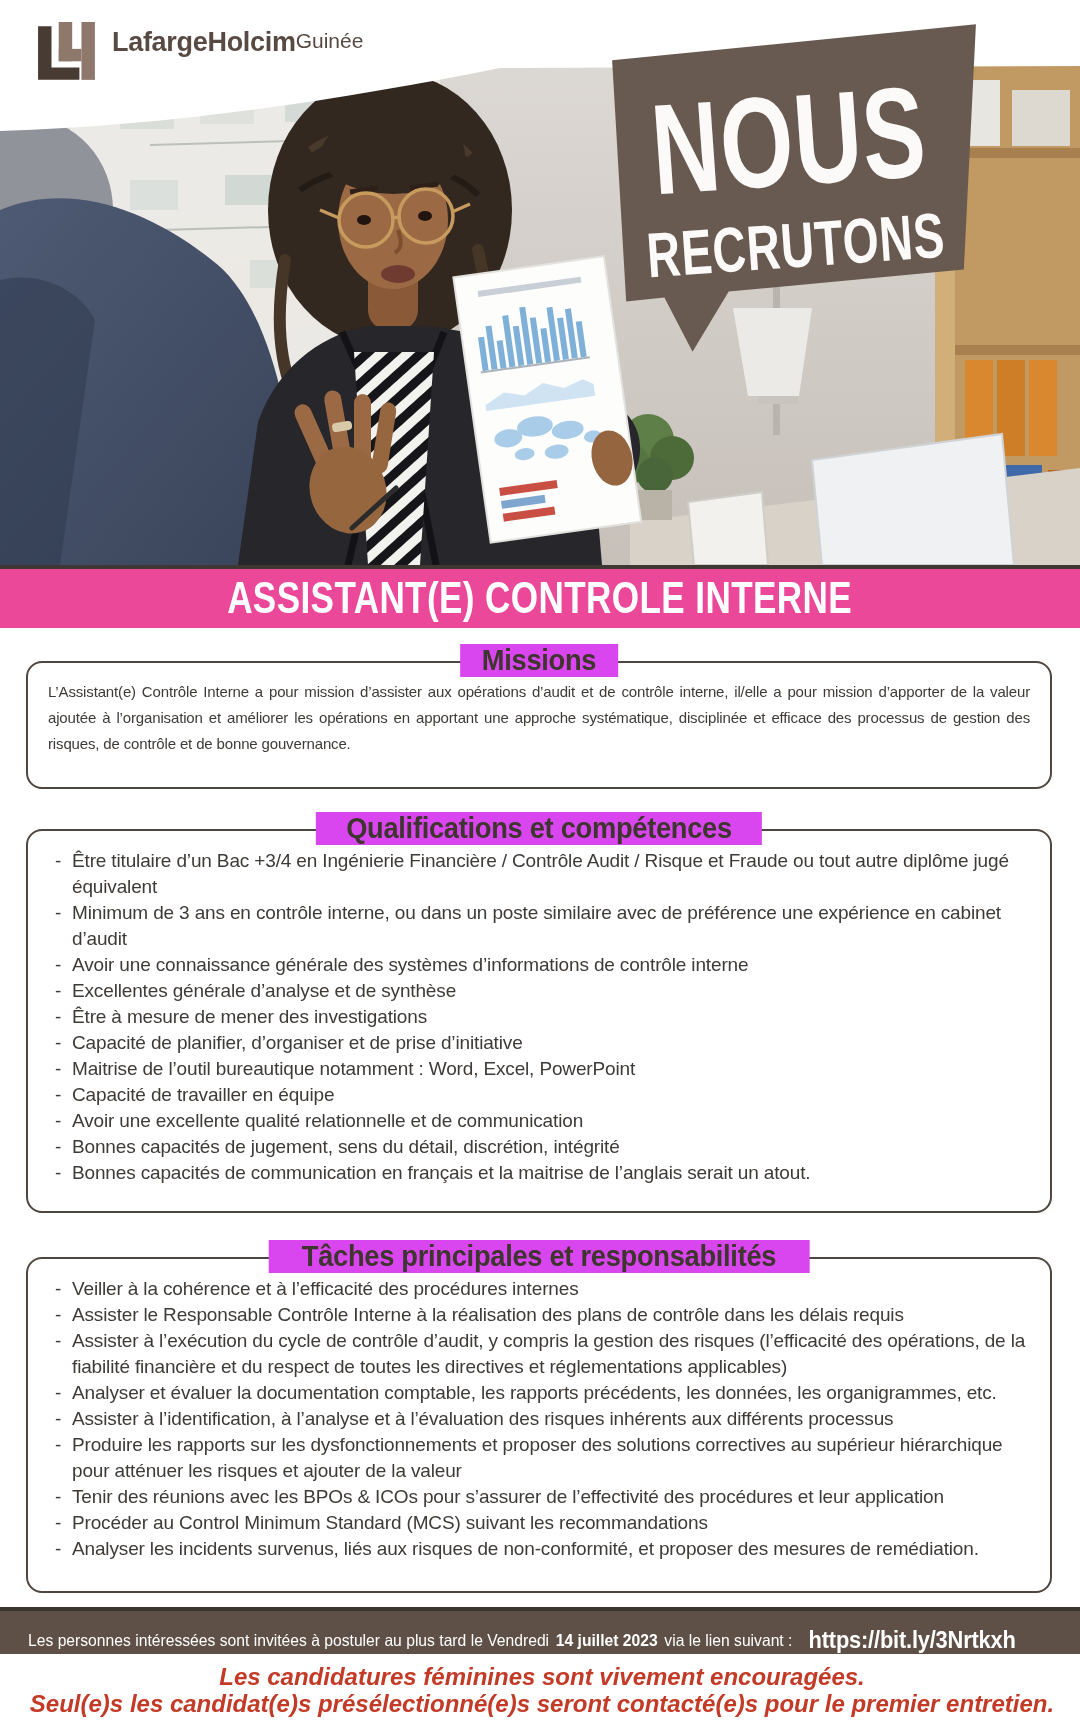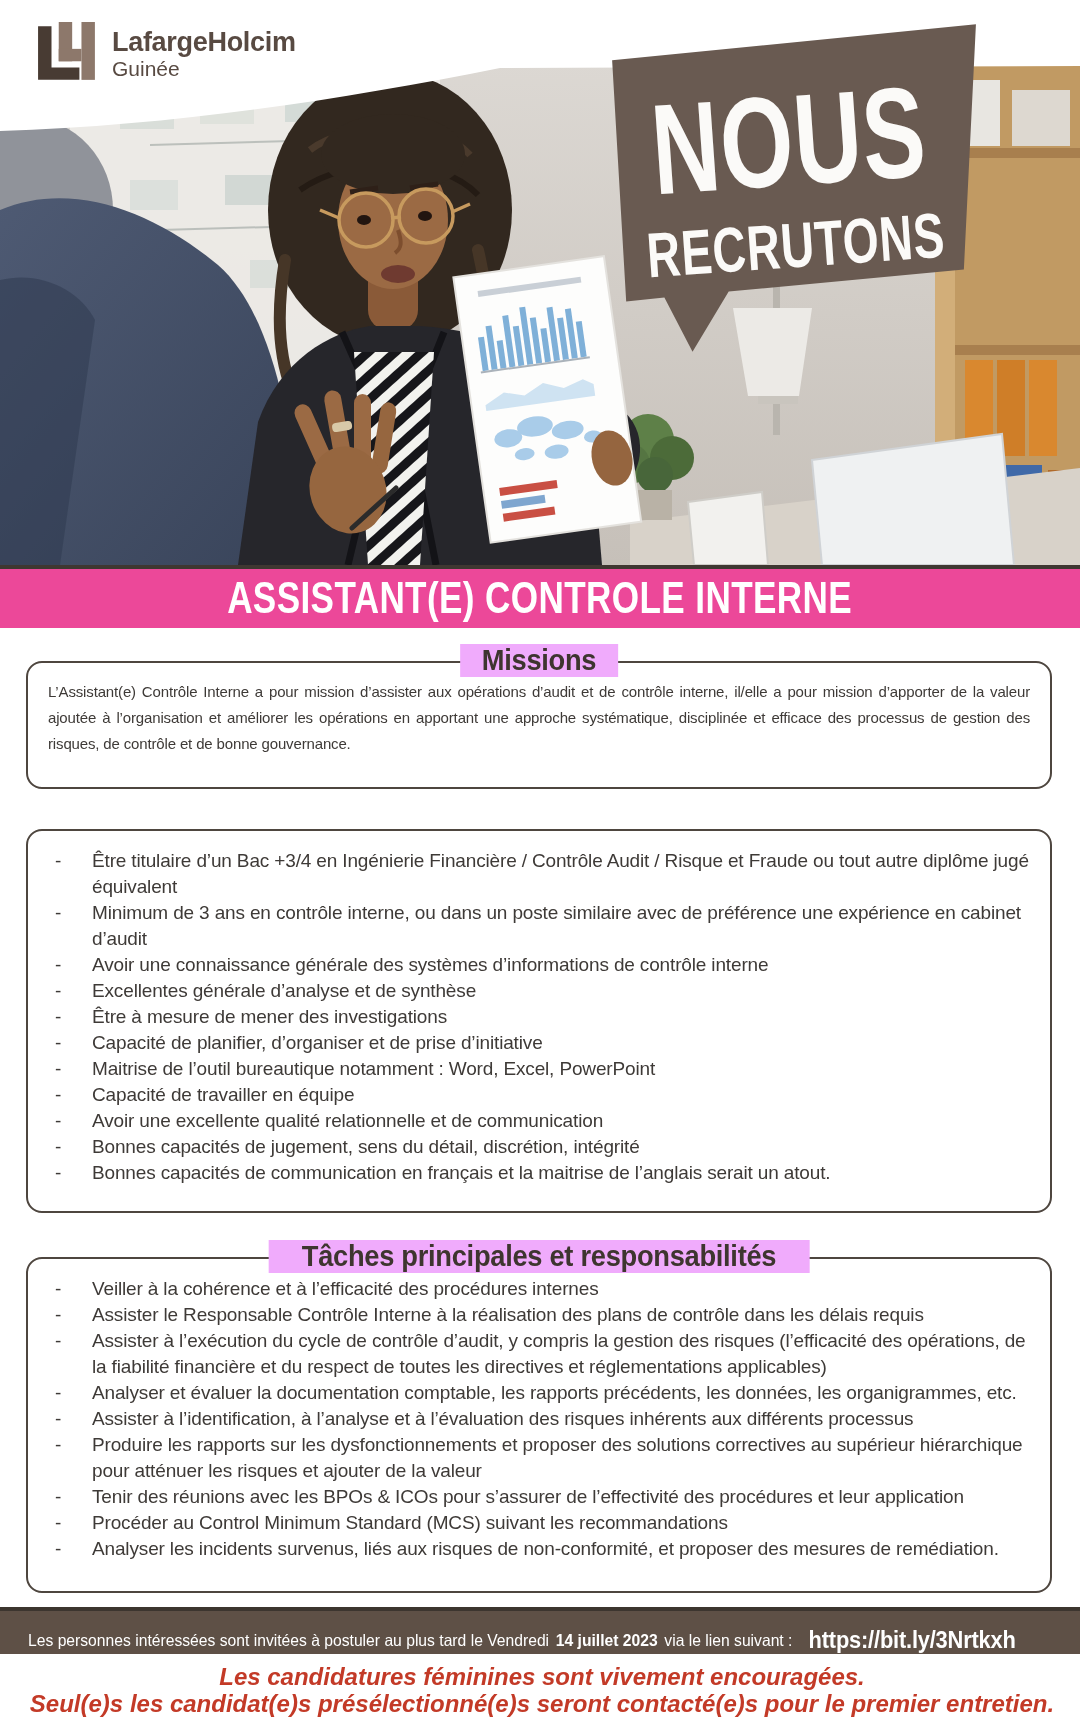--- a/index.html
+++ b/index.html
@@ -7,21 +7,21 @@
   body { font-family:"Liberation Sans", sans-serif; }
   .page { position:relative; width:1080px; height:1732px; margin:0 auto; background:#ffffff; overflow:hidden; }
 
   
   .photo-wrap { position:absolute; left:0; top:60px; width:1080px; height:505px; }
   .photo-wrap svg { display:block; width:100%; height:100%; }
 
   
   .logo { position:absolute; left:36px; top:22px; display:flex; align-items:flex-start; gap:14px; z-index:5; }
   .logo-mark { width:62px; height:62px; }
-  .logo-text { display:flex; flex-direction:column; line-height:1.05; padding-top:6px; }
+  .logo-text { display:flex; flex-direction:row; line-height:1.05; padding-top:6px; }
   .logo-name { font-size:27px; font-weight:bold; color:#584a42; letter-spacing:-0.3px; }
   .logo-sub  { font-size:21px; color:#584a42; margin-top:2px; }
 
   
   .badge { position:absolute; left:588px; top:16px; width:402px; height:342px; z-index:6; }
   .badge svg { width:100%; height:100%; display:block; }
   .badge text { font-family:"Liberation Sans", sans-serif; font-weight:bold; fill:#fbfaf8; letter-spacing:1px; }
 
   
   .title-bar { position:absolute; left:0; top:565px; width:1080px; height:63px;
@@ -29,29 +29,29 @@
   .title-bar .tt { display:inline-block; transform:scaleX(0.78); transform-origin:center;
                    color:#ffffff; font-weight:bold; font-size:45px; line-height:57px;
                    letter-spacing:0.5px; white-space:nowrap; }
 
   
   .box { position:absolute; left:26px; width:1026px; border:2px solid #4e463f; border-radius:16px; background:#fff; }
   .box-missions { top:661px; height:128px; }
   .box-qualifs  { top:829px; height:384px; }
   .box-taches   { top:1257px; height:336px; }
   .box-title { position:absolute; top:-19px; left:50%; transform:translateX(-50%);
-               background:#f0abfc; padding:0 18px; white-space:nowrap; }
+               background:#d946ef; padding:0 18px; white-space:nowrap; }
   .box-title .cond { display:inline-block; transform:scaleX(0.94); transform-origin:center;
                      font-size:29px; font-weight:bold; color:#3e352f; letter-spacing:-0.3px; }
   .box-body { padding:16px 20px 0 20px; font-size:15px; line-height:26px; color:#3e3a37;
               letter-spacing:-0.15px; text-align:justify; }
   .list { padding:17px 12px 0 16px; }
   .li { display:flex; font-size:19px; line-height:26px; color:#3e3a37; letter-spacing:-0.15px; }
   .li .dash { width:28px; flex:0 0 28px; text-align:center; }
-  .li .li-text { flex:1;margin-left:20px; }
+  .li .li-text { flex:1; }
 
   
   .footer-bar { position:absolute; left:0; top:1607px; width:1080px; height:47px;
                 background:#5e5046; border-top:4px solid #3c352f;
                 display:flex; align-items:flex-end; padding:0 28px; color:#ffffff; z-index:3; }
   .footer-line { display:flex; align-items:center; gap:7px; white-space:nowrap;
                  transform:scaleX(0.95); transform-origin:left center; }
   .f-pre, .f-mid { font-size:16.5px; }
   .f-date { font-size:16.5px; font-weight:bold; }
   .f-url { font-size:23px; font-weight:bold; margin-left:10px; letter-spacing:-0.2px; color:#ffffff; text-decoration:none; }
@@ -241,20 +241,23 @@
   </div>
 
   <section class="box box-missions">
     <div class="box-title">
       <span class="cond">Missions</span>
     </div>
     <p class="box-body">L’Assistant(e) Contrôle Interne a pour mission d’assister aux opérations d’audit et de contrôle interne, il/elle a pour mission d’apporter de la valeur ajoutée à l’organisation et améliorer les opérations en apportant une approche systématique, disciplinée et efficace des processus de gestion des risques, de contrôle et de bonne gouvernance.</p>
   </section>
 
   <section class="box box-qualifs">
+    <div class="box-title">
+      <span class="cond">Qualifications et compétences</span>
+    </div>
     <div class="list">
       <div class="li">
           <span class="dash">-</span>
           <span class="li-text">Être titulaire d’un Bac +3/4 en Ingénierie Financière / Contrôle Audit / Risque et Fraude ou tout autre diplôme jugé équivalent</span>
         </div>
       <div class="li">
           <span class="dash">-</span>
           <span class="li-text">Minimum de 3 ans en contrôle interne, ou dans un poste similaire avec de préférence une expérience en cabinet d’audit</span>
         </div>
       <div class="li">

